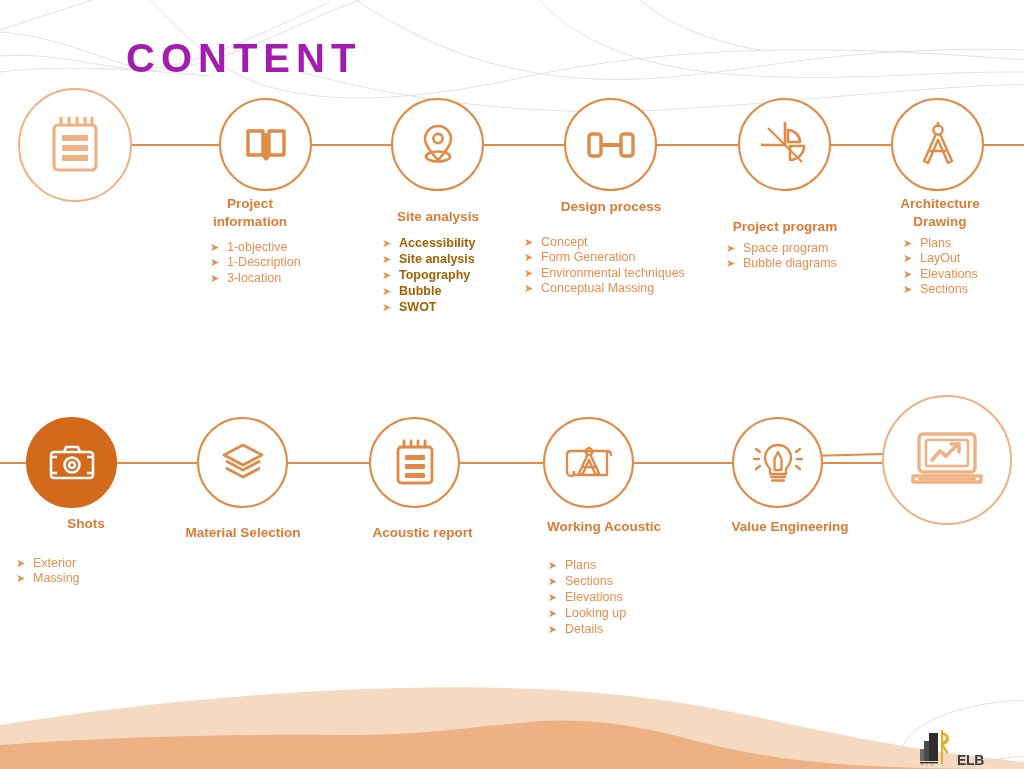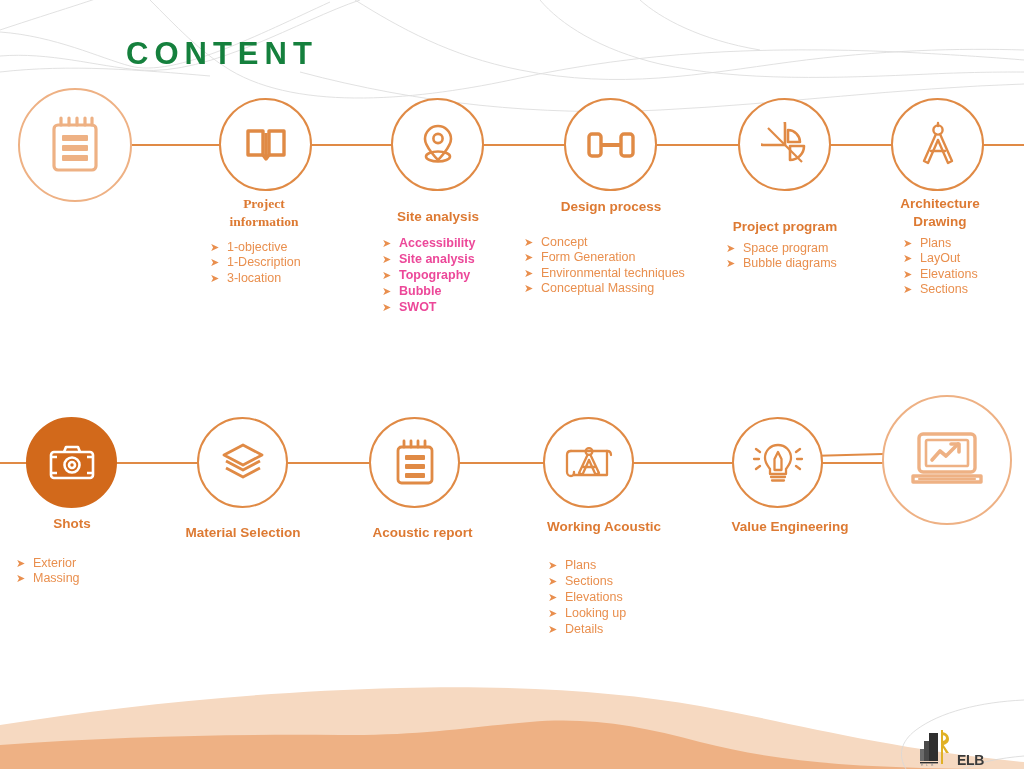--- a/index.html
+++ b/index.html
@@ -12,22 +12,22 @@
   }
   #slide{
     position:absolute;left:0;top:0;width:1024px;height:769px;
     background:#ffffff;overflow:hidden;
   }
   .bg-svg{position:absolute;left:0;top:0;width:1024px;height:769px;pointer-events:none;}
 
   
   .title{
     position:absolute;left:126px;top:36px;
-    font-size:31px;font-weight:bold;letter-spacing:6px;
-    color:#15803d;
+    font-size:40px;font-weight:bold;letter-spacing:6px;
+    color:#a21caf;
   }
 
   
   .rail{
     position:absolute;height:2px;background:#e08a45;
   }
 
   
   .node{position:absolute;}
   .circle{
@@ -52,21 +52,21 @@
   .blist{
     position:absolute;
     font-size:12.5px;color:#e98f4e;
     line-height:1.23;
   }
   .blist .li{display:flex;align-items:baseline;white-space:nowrap;}
   .blist .bul{
     color:#e98f4e;font-size:11px;width:17px;flex:0 0 17px;
     display:inline-block;
   }
-  .blist.bold .txt{font-weight:bold;color:#ec4899;}
+  .blist.bold .txt{font-weight:bold;color:#a16207;}
   .blist .txt{display:inline-block;}
 
   
   .logo{position:absolute;left:916px;top:727px;display:flex;align-items:flex-end;}
   .logo-text{
     font-size:14px;font-weight:bold;color:#3a3a3a;margin-left:5px;
     letter-spacing:-0.3px;line-height:1;
   }
 </style>
 </head>
@@ -121,21 +121,21 @@
     <div class="circle" style="left:219px;top:98px;width:93px;height:93px;">
       <svg width="44" height="40" viewBox="0 0 44 40">
         <g fill="none" stroke="#e08a45" stroke-width="3.4" stroke-linejoin="round">
           <path d="M4,6 L19,6 L19,30 L4,30 Z"></path>
           <path d="M25,6 L40,6 L40,30 L25,30 Z"></path>
           <path d="M22,8 L22,32"></path>
           <path d="M19,30 L22,34 L25,30"></path>
         </g>
       </svg>
     </div>
-    <div class="caption" style="left:194px;top:195px;width:140px;font-family:Liberation Serif, serif;">Project
+    <div class="caption" style="left:180px;top:195px;width:140px;">Project
 information</div>
     <div class="blist" style="left:210px;top:240px;">
       <div class="li">
           <span class="bul">➤</span>
           <span class="txt">1-objective</span>
         </div>
       <div class="li">
           <span class="bul">➤</span>
           <span class="txt">1-Description</span>
         </div>
@@ -275,21 +275,21 @@
       <svg width="50" height="40" viewBox="0 0 50 40">
         <g fill="none" stroke="#ffffff" stroke-width="2.6" stroke-linejoin="round">
           <rect x="4" y="9" width="42" height="26" rx="3"></rect>
           <path d="M17,9 L19,4 L31,4 L33,9"></path>
           <circle cx="25" cy="22" r="7.5"></circle>
           <circle cx="25" cy="22" r="3"></circle>
           <path d="M4,14 L10,14 M4,30 L10,30 M40,14 L46,14 M40,30 L46,30" stroke-width="2.4"></path>
         </g>
       </svg>
     </div>
-    <div class="caption" style="left:2px;top:515px;width:140px;">Shots</div>
+    <div class="caption" style="left:16px;top:515px;width:140px;">Shots</div>
     <div class="blist" style="left:16px;top:556px;">
       <div class="li">
           <span class="bul">➤</span>
           <span class="txt">Exterior</span>
         </div>
       <div class="li">
           <span class="bul">➤</span>
           <span class="txt">Massing</span>
         </div>
     </div>

